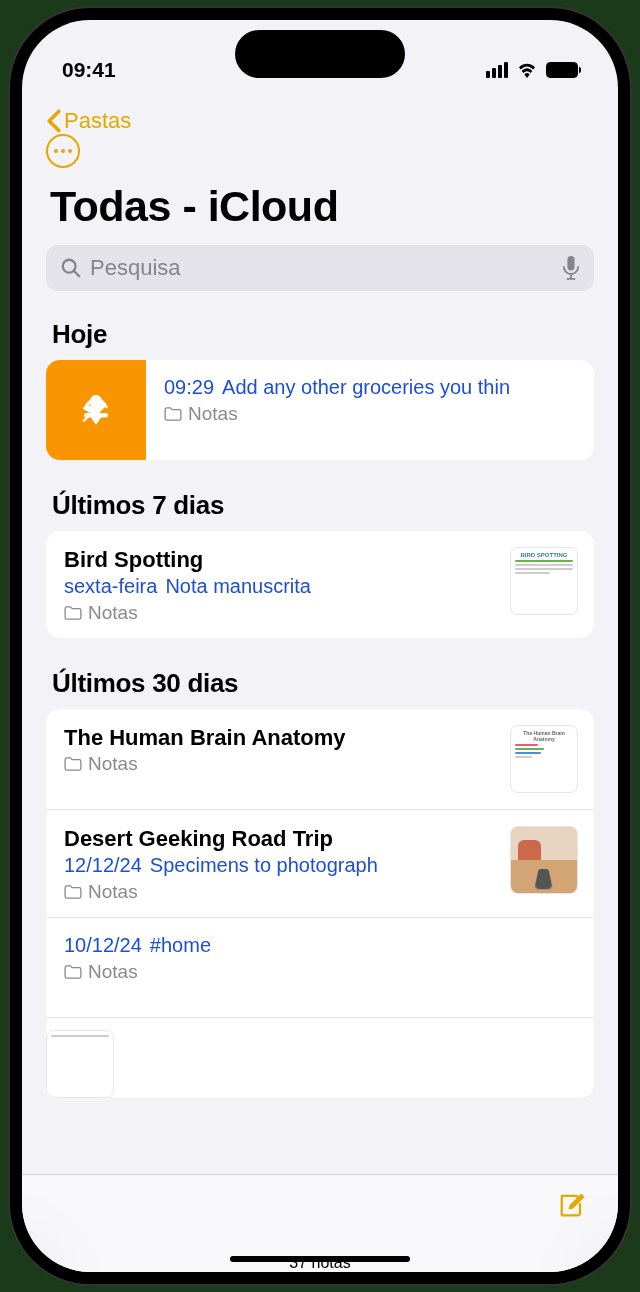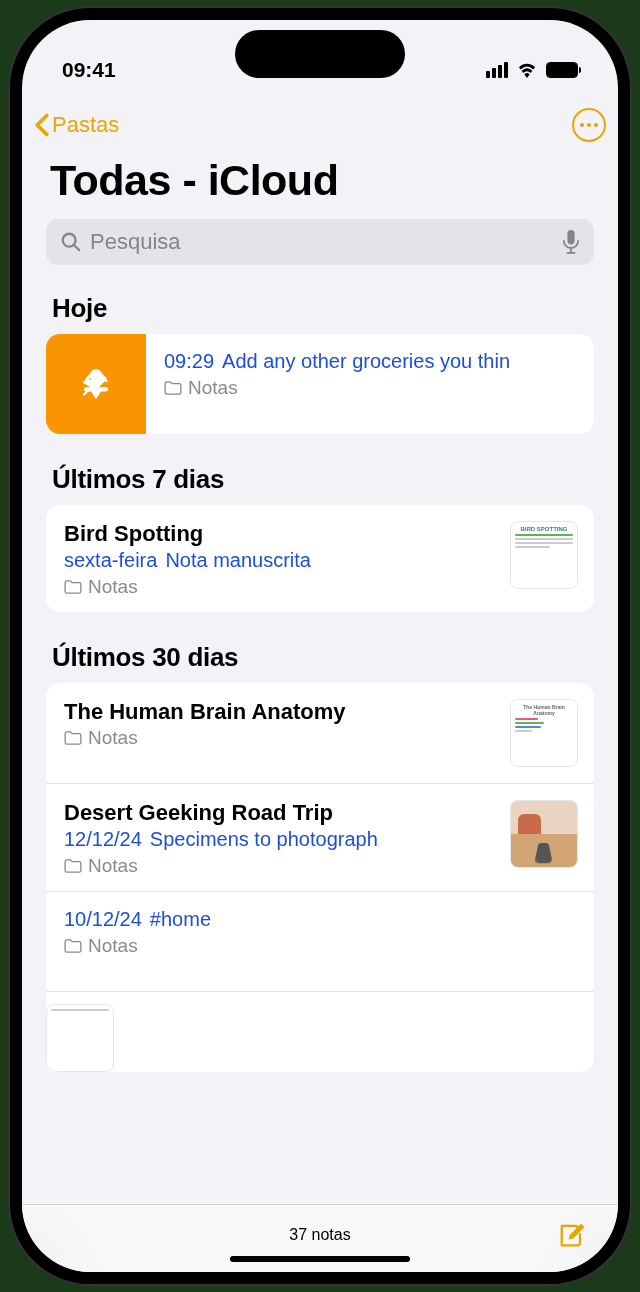--- a/index.html
+++ b/index.html
@@ -57,21 +57,22 @@
     .signal-bars div:nth-child(1){height:7px}.signal-bars div:nth-child(2){height:10px}
     .signal-bars div:nth-child(3){height:13px}.signal-bars div:nth-child(4){height:16px}
     .wifi-icon { width: 22px; height: 16px; }
     .battery { width: 32px; height: 16px; border: 1.5px solid #000; border-radius: 4px; position: relative; }
     .battery::after { content:''; position:absolute; right:-4px; top:4px; width:2px; height:6px; background:#000; border-radius:0 2px 2px 0;}
     .battery-fill { width:100%; height:100%; background:#000; border-radius:2px; }
     
     .nav-bar {
       display: flex;
       justify-content: space-between;
-      padding: 8px 12px 4px;
+      padding: 8px 24px 4px;
+      flex-direction: column;
     }
     .back-btn { display: flex; align-items: center; color: #e5a800; font-size: 22px; gap: 2px; }
     .more-btn {
       width: 34px; height: 34px; border: 2.5px solid #e5a800; border-radius: 50%;
       display: flex; align-items: center; justify-content: center; color: #e5a800;
       font-size: 18px; letter-spacing: 2px; line-height: 1;
     }
     
     .title {
       font-size: 43px;
@@ -183,26 +184,26 @@
     .thumb-desert::before {
       content:''; position:absolute; top:20%; left:10%; width:35%; height:30%;
       background:#c96a4a; border-radius:6px 6px 0 0;
     }
     .thumb-desert::after {
       content:''; position:absolute; bottom:5%; left:40%; width:20%; height:40%;
       background:#555; transform: perspective(30px) rotateX(45deg); border-radius:4px;
     }
     
     .bottom-bar {
-      height: 68px;
+      height: 98px;
       background: rgba(248,248,250,0.94);
       backdrop-filter: blur(20px);
       border-top: 0.5px solid rgba(0,0,0,0.15);
       display: flex;
-      align-items: center;
+      align-items: flex-end;
       justify-content: center;
       position: relative;
     }
     .note-count { font-size: 16px; color: #000; margin-top: -8px; }
     .compose-btn {
       position: absolute;
       right: 30px;
       top: 14px;
       color: #e5a800;
     }

